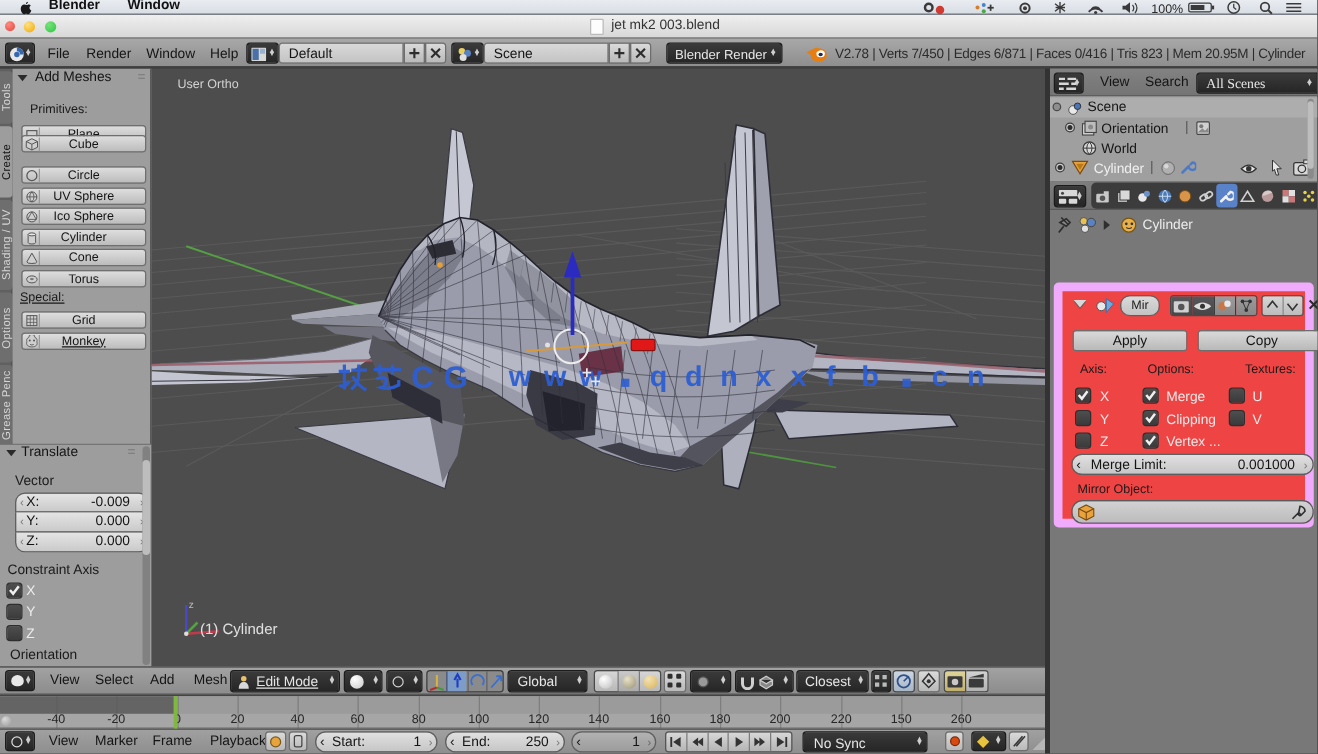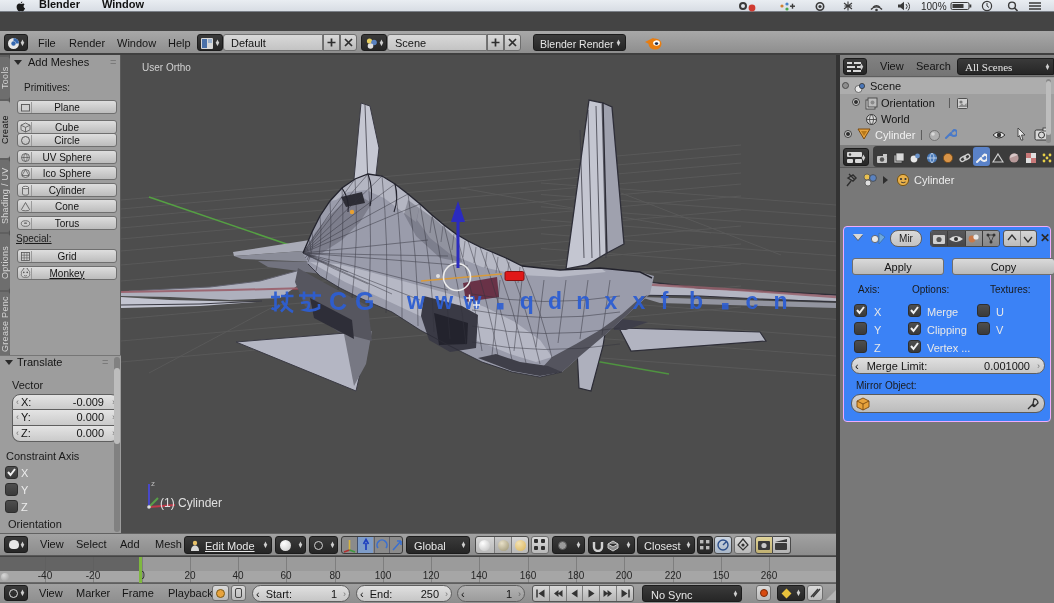--- a/index.html
+++ b/index.html
@@ -65,20 +65,27 @@
           <rect x="217.5" y="4" width="11" height="4" fill="#3a3a3a"></rect>
       <circle cx="252" cy="6" r="4.6" fill="none" stroke="#3a3a3a" stroke-width="1.2"></circle>
           <path d="M252 3 v3 l2 1.5" stroke="#3a3a3a" stroke-width="1" fill="none"></path>
       <circle cx="277" cy="5.5" r="3.4" fill="none" stroke="#3a3a3a" stroke-width="1.4"></circle>
           <path d="M279.5 8 l3 3" stroke="#3a3a3a" stroke-width="1.6"></path>
       <path d="M294 3 h12 M294 6 h12 M294 9 h12" stroke="#3a3a3a" stroke-width="1.3"></path>
     </g>
   </svg>
 </div>
 
+<div class="abs" style="left:0;top:12px;width:1054px;height:19px;background:linear-gradient(#efefef,#d8d8d8);border-bottom:1px solid #8f8f8f;">
+  <div class="abs" style="left:4px;top:5px;width:8px;height:8px;border-radius:50%;background:radial-gradient(circle at 35% 30%,#ff8a80,#e2463d);"></div>
+  <div class="abs" style="left:19px;top:5px;width:9px;height:9px;border-radius:50%;background:radial-gradient(circle at 35% 30%,#ffe082,#f0a800);"></div>
+  <div class="abs" style="left:36px;top:5px;width:9px;height:9px;border-radius:50%;background:radial-gradient(circle at 35% 30%,#7ae07a,#27c93f);"></div>
+  <div class="abs" style="left:472px;top:3px;width:11px;height:13px;background:#fdfdfd;border:1px solid #bbb;border-radius:1px;"></div>
+  <div class="abs" style="left:489px;top:2px;font-size:11px;color:#333;">jet mk2 003.blend</div>
+</div>
 
 <div class="abs" style="left:0;top:31px;width:1054px;height:24px;background:linear-gradient(#a8a8a8,#8e8e8e);border-bottom:2px solid #3f3f3f;">
   <div class="abs ddark" style="left:4px;top:3px;width:24px;height:17px;">
         <svg style="position:absolute;left:2px;top:2px;" width="13" height="13" viewBox="0 0 13 13">
           <circle cx="6.5" cy="6.5" r="5.5" fill="#e8e8e8"></circle>
           <path d="M6.5 1 a5.5 5.5 0 0 1 5.5 5.5 l-3 0 a2.5 2.5 0 0 0 -2.5 -2.5 z" fill="#3568b0"></path>
           <circle cx="6.5" cy="6.5" r="2.2" fill="#3568b0"></circle>
         </svg>
         <span class="updn" style="position:absolute;right:1px;top:5px;">▲<br>▼</span>
       </div>
@@ -123,20 +130,21 @@
   <div class="abs ddark" style="left:533px;top:3px;width:93px;height:17px;">
         <span style="position:absolute;left:6px;top:3px;font-size:10.5px;">Blender Render</span>
         <span class="updn" style="position:absolute;right:3px;top:5px;">▲<br>▼</span>
       </div>
   <svg class="abs" style="left:645px;top:5px;" width="17" height="14" viewBox="0 0 17 14">
         <ellipse cx="10" cy="8" rx="6.5" ry="5.5" fill="#e87d10"></ellipse>
         <ellipse cx="11.5" cy="7" rx="3.4" ry="2.8" fill="#fdfdfd"></ellipse>
         <ellipse cx="11.5" cy="7.6" rx="1.7" ry="1.4" fill="#1a2a4a"></ellipse>
         <path d="M0 6 L8 2 L11 4 L4 8 Z" fill="#e87d10"></path>
       </svg>
+  <div class="abs" style="left:668px;top:6px;font-size:10.8px;color:#2b2b2b;white-space:nowrap;letter-spacing:-0.25px;">V2.78 | Verts 7/450 | Edges 6/871 | Faces 0/416 | Tris 823 | Mem 20.95M | Cylinder</div>
 </div>
 
 <div class="abs" id="vp" style="left:121px;top:55px;width:715px;height:478px;background:#4d4d4d;overflow:hidden;">
       <svg width="715" height="478" viewBox="0 0 715 478" style="position:absolute;left:0;top:0;">
         <g stroke="#5a5a5a" stroke-width="0.9">
           <line x1="0" y1="145" x2="620" y2="90"></line>
           <line x1="0" y1="154" x2="620" y2="99"></line>
           <line x1="0" y1="163" x2="620" y2="108"></line>
           <line x1="0" y1="173" x2="620" y2="118"></line>
           <line x1="0" y1="184" x2="620" y2="129"></line>
@@ -326,21 +334,21 @@
 </div>
 
 <div class="abs" id="shelf" style="left:10px;top:55px;width:111px;height:478px;background:#9d9d9d;border-right:1px solid #5a5a5a;">
   <div class="abs" style="left:4px;top:5px;width:0;height:0;border-left:4px solid transparent;border-right:4px solid transparent;border-top:5px solid #2a2a2a;"></div>
   <div class="abs" style="left:18px;top:1px;font-size:11px;color:#141414;">Add Meshes</div>
   <div class="abs" style="left:100px;top:1px;font-size:11px;color:#7a7a7a;">=</div>
   <div class="abs t10" style="left:14px;top:27px;">Primitives:</div>
   <div class="mbtn" style="top:45px;"><span class="mico" id="i-plane"><svg width="11" height="11" viewBox="0 0 11 11">
             <rect x="1.5" y="2.5" width="8" height="6.5" fill="#cfcfcf" stroke="#555" stroke-width="0.9"></rect>
           </svg></span>Plane</div>
-  <div class="mbtn" style="top:65px;"><span class="mico" id="i-cube"><svg width="11" height="11" viewBox="0 0 11 11">
+  <div class="mbtn" style="top:53px;"><span class="mico" id="i-cube"><svg width="11" height="11" viewBox="0 0 11 11">
             <path d="M5.5 1 L10 3.2 L10 7.8 L5.5 10 L1 7.8 L1 3.2 Z" fill="#cfcfcf" stroke="#555" stroke-width="0.8"></path>
             <path d="M1 3.2 L5.5 5.4 L10 3.2 M5.5 5.4 L5.5 10" stroke="#555" stroke-width="0.8" fill="none"></path>
           </svg></span>Cube</div>
   <div class="mbtn" style="top:78px;"><span class="mico" id="i-circle"><svg width="11" height="11" viewBox="0 0 11 11">
             <circle cx="5.5" cy="5.5" r="4" fill="none" stroke="#555" stroke-width="1"></circle>
           </svg></span>Circle</div>
   <div class="mbtn" style="top:94.5px;"><span class="mico" id="i-uvs"><svg width="11" height="11" viewBox="0 0 11 11">
             <circle cx="5.5" cy="5.5" r="4" fill="#cfcfcf" stroke="#555" stroke-width="0.8"></circle>
             <path d="M1.5 5.5 h8 M5.5 1.5 a5.5 5.5 0 0 1 0 8 M5.5 1.5 a5.5 5.5 0 0 0 0 8" stroke="#555" stroke-width="0.7" fill="none"></path>
           </svg></span>UV Sphere</div>
@@ -759,21 +767,21 @@
   <div class="abs" style="left:43px;top:31px;width:0;height:0;border-top:4px solid transparent;border-bottom:4px solid transparent;border-left:5px solid #2e2e2e;"></div>
   <div class="abs" style="left:56px;top:28px;width:14px;height:14px;"><svg width="14" height="14" viewBox="0 0 14 14">
           <circle cx="7" cy="7" r="5.6" fill="#e8b04a" stroke="#7a5510" stroke-width="1"></circle>
           <circle cx="5" cy="6" r="1.1" fill="#333"></circle>
           <circle cx="9.5" cy="6" r="1.1" fill="#333"></circle>
           <path d="M5 9 q2 1.6 4.5 0" stroke="#333" stroke-width="0.9" fill="none"></path>
         </svg></div>
   <div class="abs" style="left:74px;top:29px;font-size:11px;color:#ececec;">Cylinder</div>
 
 
-  <div class="abs" style="left:3px;top:81px;width:208px;height:196px;background:#3b82f6;border:1px solid #f0abfc;border-radius:4px;text-decoration:underline;">
+  <div class="abs" style="left:3px;top:81px;width:208px;height:196px;background:#ef4444;border:7px solid #f0abfc;border-radius:4px;text-decoration:underline;">
     <div class="abs" style="left:9px;top:7px;width:0;height:0;border-left:5px solid transparent;border-right:5px solid transparent;border-top:6px solid #d8d8d8;filter:drop-shadow(0 1px 0 #555);"></div>
     <div class="abs" style="left:26px;top:3px;width:17px;height:17px;"><svg width="17" height="17" viewBox="0 0 17 17">
             <circle cx="5" cy="9" r="3.6" fill="#e8e8e8" stroke="#555" stroke-width="0.8"></circle>
             <path d="M9 3 L15 7 L9 14 Z" fill="#6fa8dc" stroke="#3a6ea8" stroke-width="0.8"></path>
           </svg></div>
     <div class="abs" style="left:46px;top:3px;width:32px;height:17px;background:linear-gradient(#dadada,#c2c2c2);border:1px solid #5f5f5f;border-radius:8px;font-size:10px;color:#222;text-align:center;line-height:16px;">Mir</div>
     <div class="abs" style="left:86px;top:3px;width:70px;height:17px;border:1px solid #4a4a4a;border-radius:3px;overflow:hidden;display:flex;">
       <span style="flex:1;background:linear-gradient(#58585a,#464648);border-right:1px solid #3c3c3c;"><svg width="16" height="15" viewBox="0 0 16 15">
               <rect x="2" y="4" width="12" height="9" rx="1" fill="#d0d0d0"></rect>
               <circle cx="8" cy="8.5" r="2.6" fill="#555"></circle>

